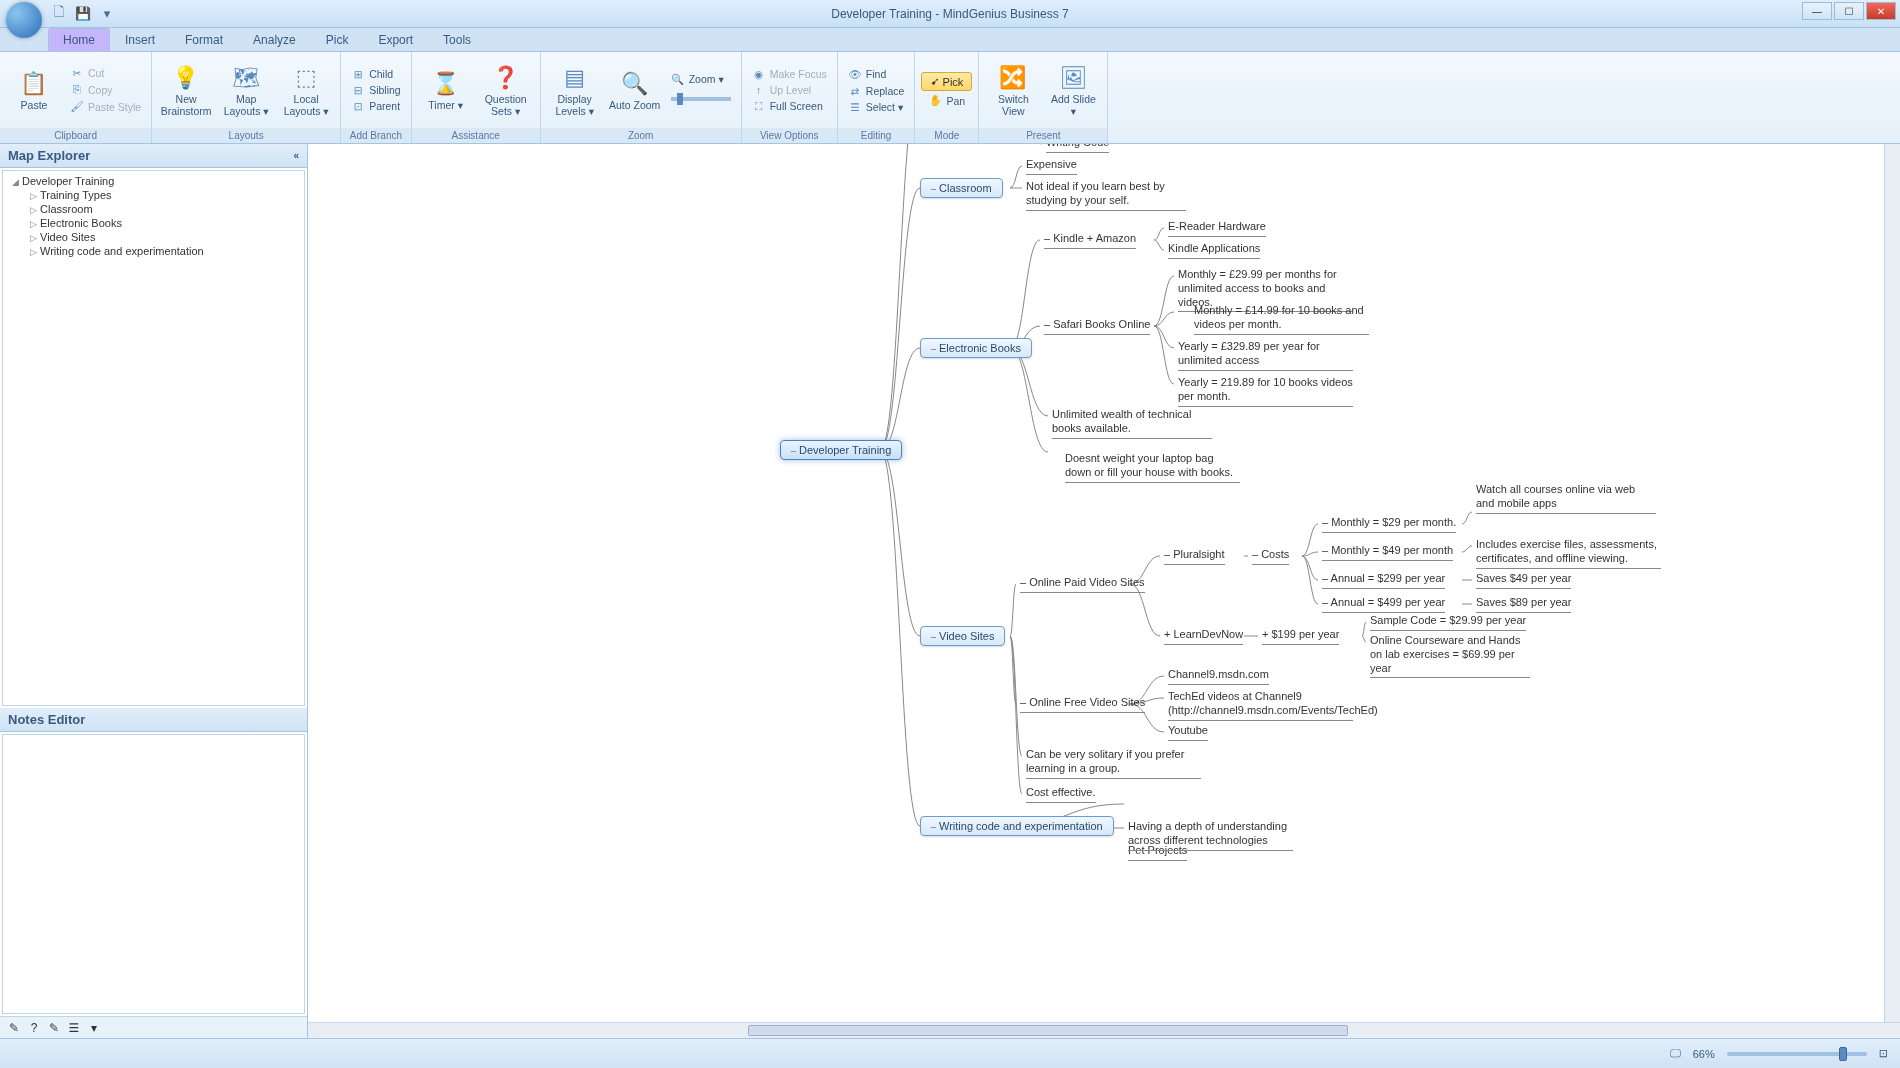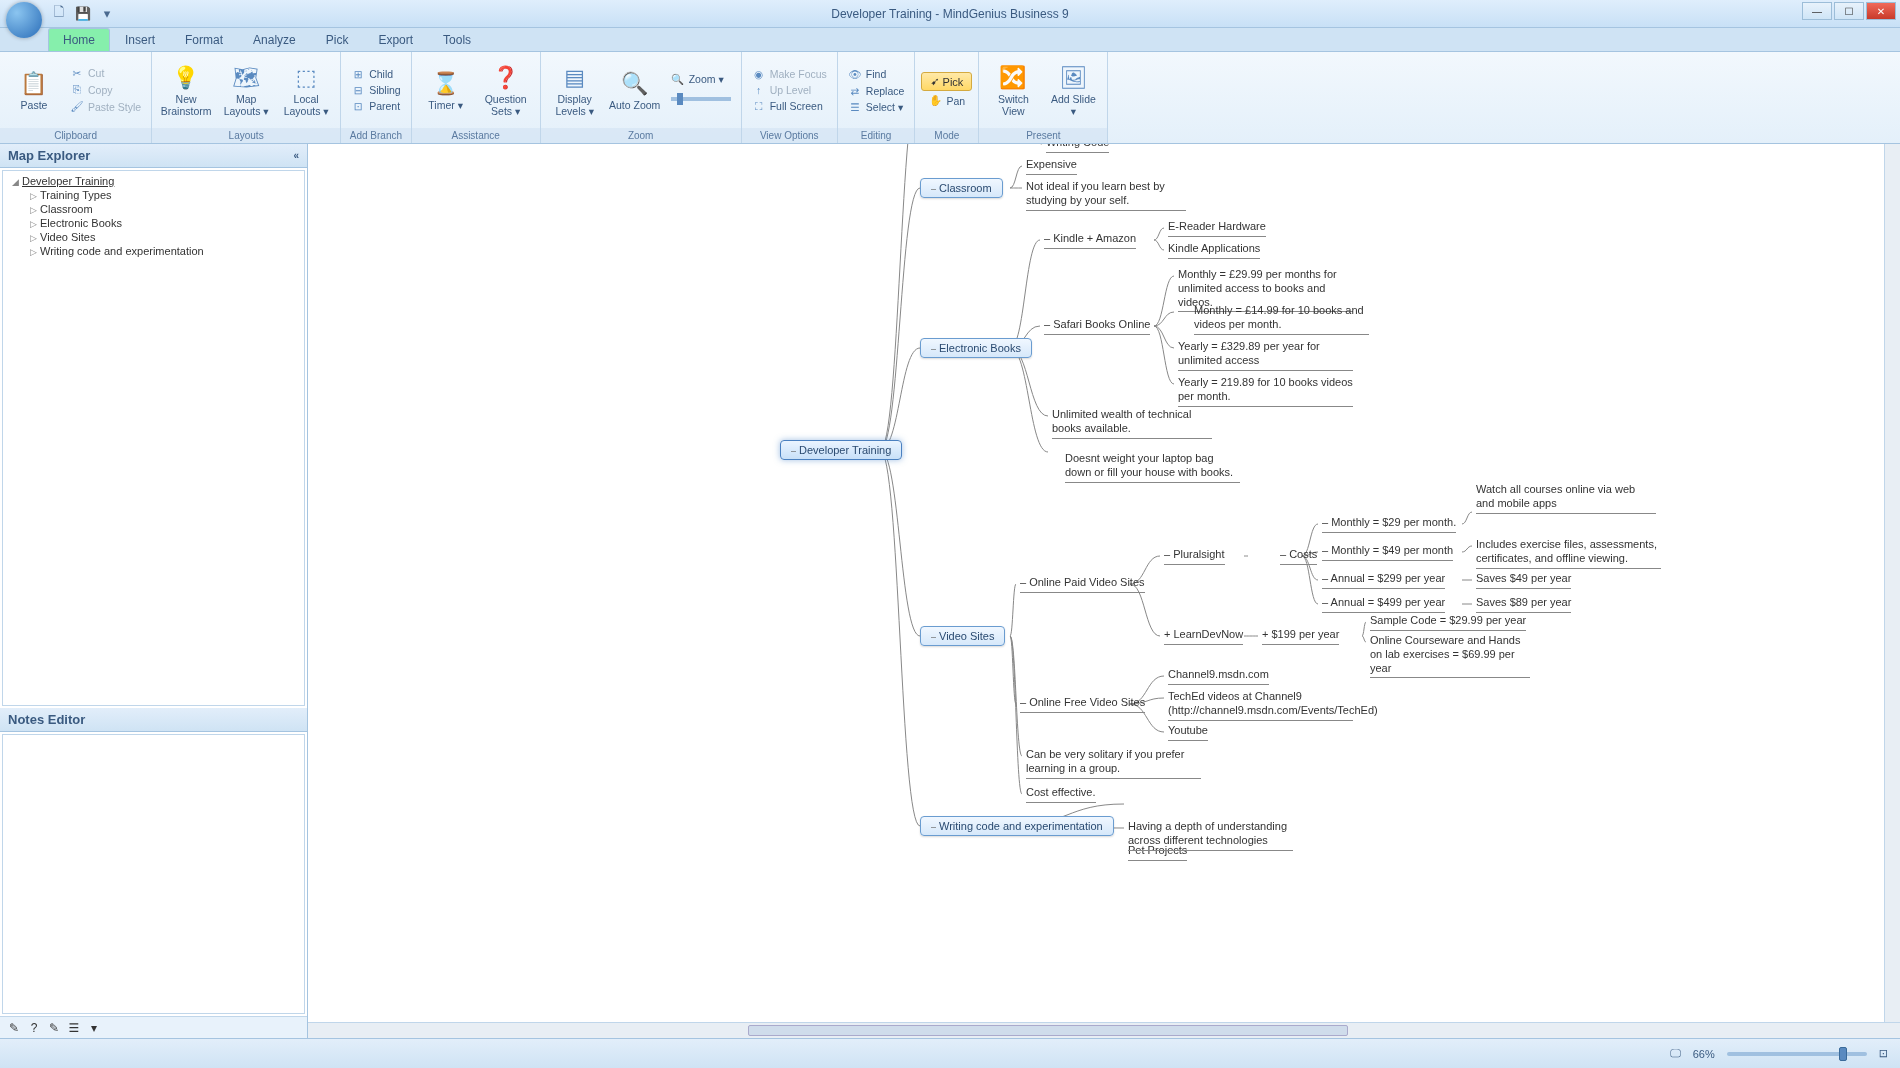--- a/index.html
+++ b/index.html
@@ -10,21 +10,21 @@
 .orb { width:36px; height:36px; border-radius:50%; background:radial-gradient(circle at 30% 30%,#8bc5f0,#2a6db8); position:absolute; top:2px; left:6px; box-shadow:0 0 4px rgba(0,0,0,.3); z-index:5; }
 .qat { position:absolute; left:50px; top:4px; display:flex; gap:6px; }
 .qat span { width:18px; height:18px; display:flex; align-items:center; justify-content:center; color:#4a6a90; font-size:13px; cursor:pointer; }
 .title-text { margin:0 auto; font-size:12px; color:#3a5a80; }
 .winbtns { position:absolute; right:4px; top:2px; display:flex; }
 .winbtns span { width:30px; height:18px; display:flex; align-items:center; justify-content:center; background:linear-gradient(#e8f2fb,#cfe5f7); border:1px solid #9cbdd8; margin-left:2px; font-size:10px; cursor:pointer; }
 .winbtns .close { background:linear-gradient(#f06a5a,#c83a2a); color:#fff; }
 
 .tabstrip { height:24px; background:#cfe3f4; display:flex; align-items:flex-end; padding-left:48px; border-bottom:1px solid #a5c4e0; }
 .tab { padding:4px 14px; font-size:12px; color:#3a5a80; cursor:pointer; border:1px solid transparent; border-bottom:none; }
-.tab.active { background:#86efac; border-color:#a5c4e0; border-radius:3px 3px 0 0; }
+.tab.active { background:#c4b5fd; border-color:#a5c4e0; border-radius:3px 3px 0 0; }
 
 
 .ribbon { height:92px; background:linear-gradient(#f2f8fd,#e4f0fa); border-bottom:1px solid #a5c4e0; display:flex; }
 .group { border-right:1px solid #c0d6ea; display:flex; flex-direction:column; }
 .group-body { flex:1; display:flex; align-items:center; padding:2px 6px; gap:4px; }
 .group-label { font-size:10px; color:#5a7aa0; text-align:center; padding:2px 0; background:rgba(200,220,240,.4); }
 .rbtn-large { display:flex; flex-direction:column; align-items:center; width:56px; padding:2px; cursor:pointer; text-align:center; font-size:10.5px; line-height:1.15; color:#3a5a80; }
 .rbtn-large .ico { height:30px; font-size:22px; display:flex; align-items:center; justify-content:center; color:#5a8ac0; }
 .rbtn-small { display:flex; align-items:center; gap:4px; padding:1px 4px; cursor:pointer; font-size:10.5px; color:#3a5a80; white-space:nowrap; }
 .rbtn-small .ico { width:14px; text-align:center; color:#5a8ac0; }
@@ -68,21 +68,21 @@
 </head>
 <body>
 
 <div class="titlebar">
   <div class="orb"></div>
   <div class="qat">
     <span>🗋</span>
     <span>💾</span>
     <span>▾</span>
   </div>
-  <div class="title-text">Developer Training - MindGenius Business 9</div>
+  <div class="title-text">Developer Training - MindGenius Business 7</div>
   <div class="winbtns">
     <span>—</span>
     <span>☐</span>
     <span class="close">✕</span>
   </div>
 </div>
 
 <div class="tabstrip">
   <div class="tab active">Home</div>
   <div class="tab">Insert</div>
@@ -256,21 +256,21 @@
   </div>
 </div>
 
 <div class="workspace">
   <div class="left-col">
     <div class="panel-hdr">
       <span>Map Explorer</span>
       <span class="collapse">«</span>
     </div>
     <div class="explorer-body" id="explorer-body">
-        <div class="tree-item" style="padding-left: 6px; text-decoration: underline;"><span class="twisty">◢</span>Developer Training</div>
+        <div class="tree-item" style="padding-left: 6px;"><span class="twisty">◢</span>Developer Training</div>
         <div class="tree-item" style="padding-left: 24px;"><span class="twisty">▷</span>Training Types</div>
         <div class="tree-item" style="padding-left: 24px;"><span class="twisty">▷</span>Classroom</div>
         <div class="tree-item" style="padding-left: 24px;"><span class="twisty">▷</span>Electronic Books</div>
         <div class="tree-item" style="padding-left: 24px;"><span class="twisty">▷</span>Video Sites</div>
         <div class="tree-item" style="padding-left: 24px;"><span class="twisty">▷</span>Writing code and experimentation</div>
       </div>
     <div class="panel-hdr">
       <span>Notes Editor</span>
     </div>
     <div class="notes-body"></div>
@@ -346,21 +346,21 @@
         <div class="node-text ul" style="left: 736px; top: 174px;">– Safari Books Online</div>
         <div class="node-text ul" style="left: 870px; top: 124px; width: 175px;">Monthly = £29.99 per months for unlimited access to books and videos.</div>
         <div class="node-text ul" style="left: 870px; top: 160px; width: 175px; margin-left: 16px;">Monthly = £14.99 for 10 books and videos per month.</div>
         <div class="node-text ul" style="left: 870px; top: 196px; width: 175px;">Yearly = £329.89 per year for unlimited access</div>
         <div class="node-text ul" style="left: 870px; top: 232px; width: 175px;">Yearly = 219.89 for 10 books videos per month.</div>
         <div class="node-text ul" style="left: 744px; top: 264px; width: 160px;">Unlimited wealth of technical books available.</div>
         <div class="node-text ul" style="left: 744px; top: 308px; width: 175px; margin-left: 13px;">Doesnt weight your laptop bag down or fill your house with books.</div>
         <div class="node-box" style="left: 612px; top: 482px;"><span class="tog">–</span>Video Sites</div>
         <div class="node-text ul" style="left: 712px; top: 432px;">– Online Paid Video Sites</div>
         <div class="node-text ul" style="left: 856px; top: 404px;">– Pluralsight</div>
-        <div class="node-text ul" style="left: 944px; top: 404px; margin-left: 28px;">– Costs</div>
+        <div class="node-text ul" style="left: 944px; top: 404px;">– Costs</div>
         <div class="node-text ul" style="left: 1014px; top: 372px;">– Monthly = $29 per month.</div>
         <div class="node-text ul" style="left: 1168px; top: 339px; width: 180px;">Watch all courses online via web and mobile apps</div>
         <div class="node-text ul" style="left: 1014px; top: 400px;">– Monthly = $49 per month</div>
         <div class="node-text ul" style="left: 1168px; top: 394px; width: 185px;">Includes exercise files, assessments, certificates, and offline viewing.</div>
         <div class="node-text ul" style="left: 1014px; top: 428px;">– Annual = $299 per year</div>
         <div class="node-text ul" style="left: 1168px; top: 428px;">Saves $49 per year</div>
         <div class="node-text ul" style="left: 1014px; top: 452px;">– Annual = $499 per year</div>
         <div class="node-text ul" style="left: 1168px; top: 452px;">Saves $89 per year</div>
         <div class="node-text ul" style="left: 856px; top: 484px;">+ LearnDevNow</div>
         <div class="node-text ul" style="left: 954px; top: 484px;">+ $199 per year</div>

